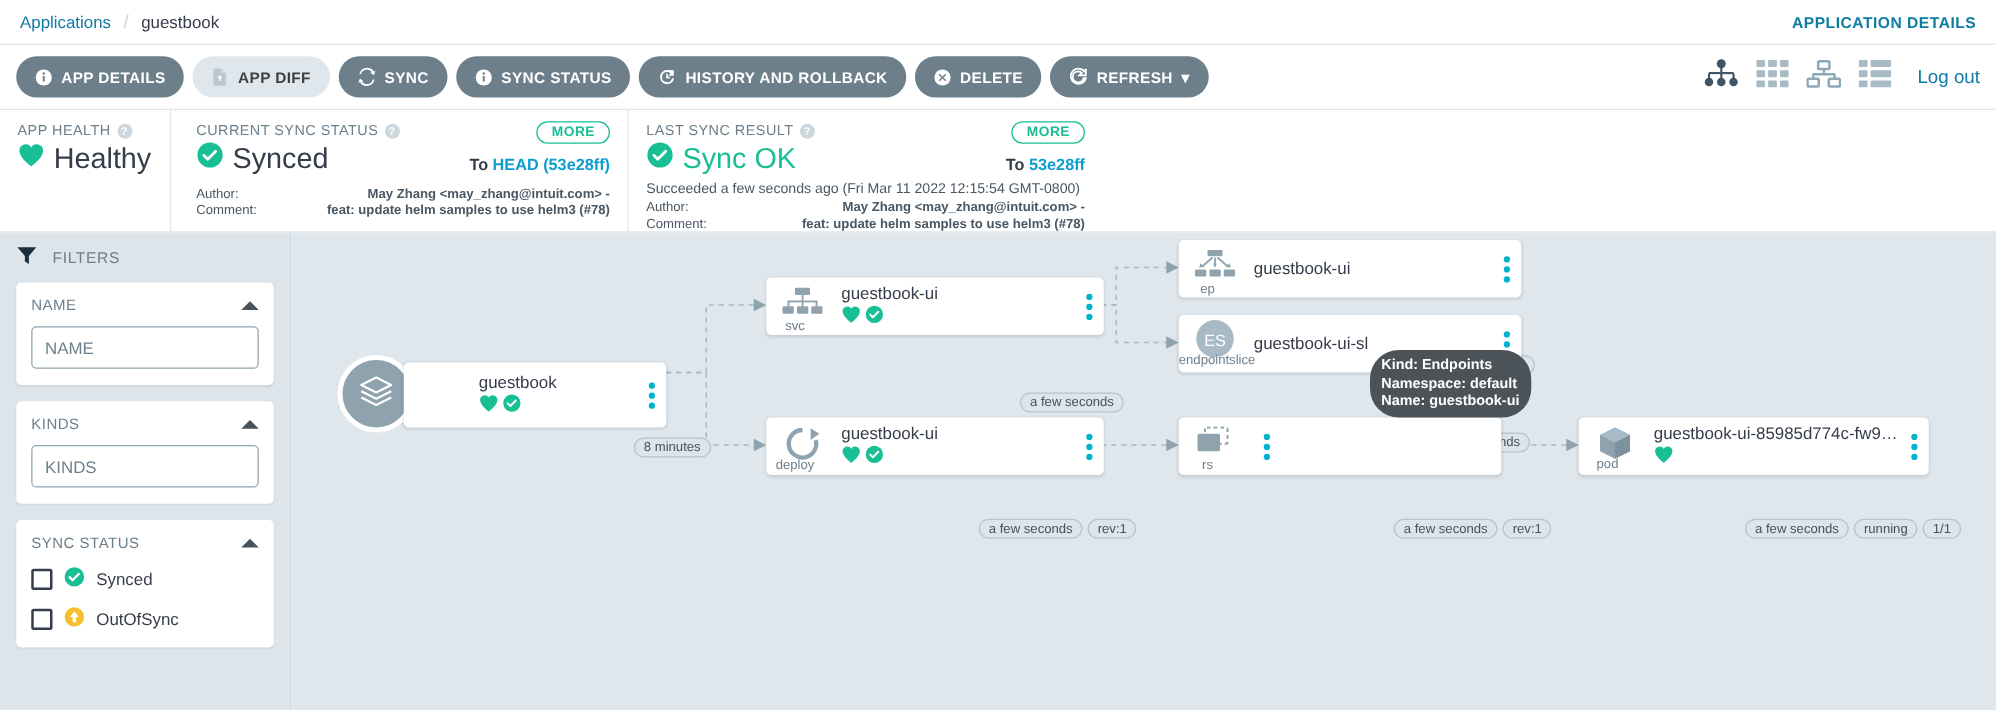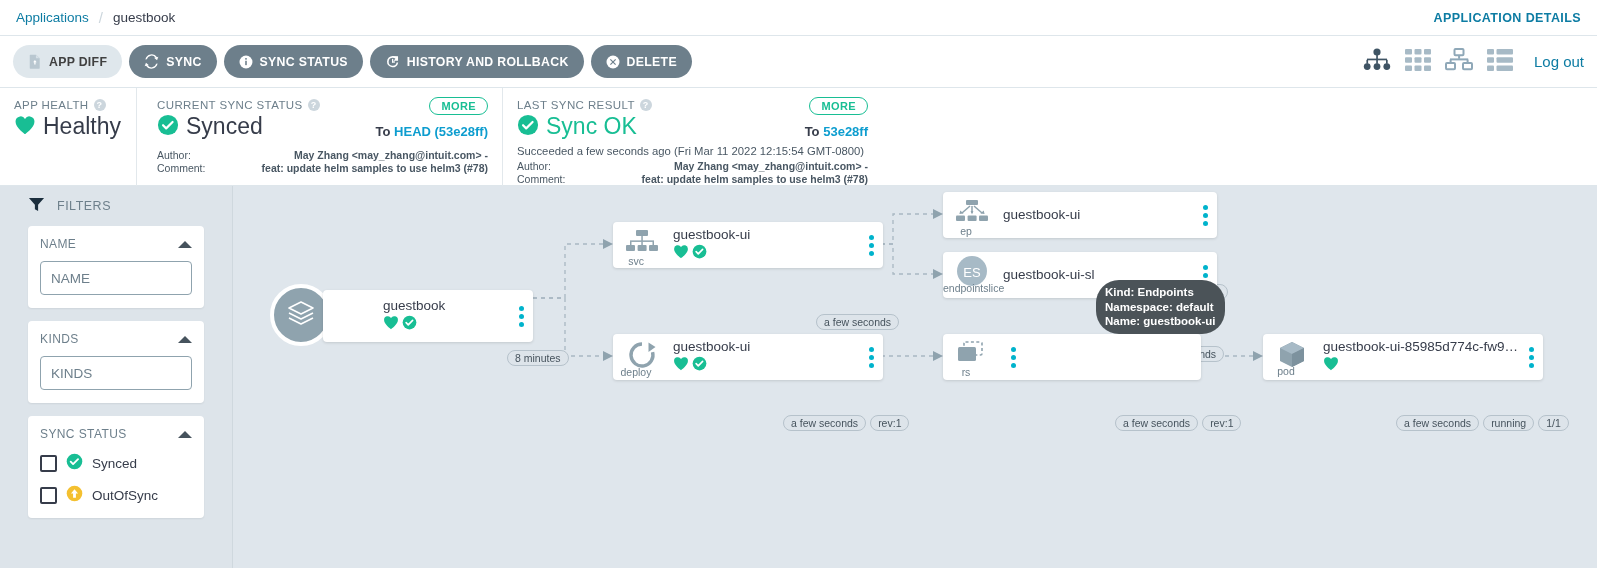--- a/index.html
+++ b/index.html
@@ -75,21 +75,21 @@
   .meta-row { display: flex; line-height: 13px; }
   .meta-k { width: 60px; flex: none; color: #495763; }
   .meta-v { flex: 1; text-align: right; font-weight: bold; }
   .succeeded {
     font-size: 11.3px; color: #495763; margin-top: 5px; white-space: nowrap;
   }
   
   .bodywrap { display: flex; height: 382px; }
   .filters {
     width: 233px; flex: none; background: #dde4ea;
-    border-right: 1px solid #cfd8de; padding: 0 28px; overflow: hidden;
+    border-right: 1px solid #cfd8de; padding: 0 13px; overflow: hidden;
   }
   .filters-head {
     display: flex; align-items: center; gap: 12px; height: 40px;
     font-size: 12.5px; color: #6d7f8b; letter-spacing: .5px;
   }
   .fcard {
     background: #fff; border-radius: 4px; padding: 11px 12px 13px 12px;
     margin-bottom: 13px; box-shadow: 0 1px 2px rgba(0,0,0,.07);
   }
   .fcard-head {
@@ -151,20 +151,30 @@
 <div class="topbar">
   <span class="crumb-link">Applications</span>
   <span class="crumb-sep">/</span>
   <span class="crumb-cur">guestbook</span>
   <span class="topbar-spacer"></span>
   <span class="app-details-label">APPLICATION DETAILS</span>
 </div>
 
 <div class="toolbar">
 
+  <button class="tbtn">
+    <span>
+      <svg width="14" height="14" viewBox="0 0 16 16">
+          <circle cx="8" cy="8" r="7.4" fill="#fff"></circle>
+          <rect x="7.1" y="6.6" width="1.8" height="5" fill="#6d7f8b"></rect>
+          <circle cx="8" cy="4.4" r="1.1" fill="#6d7f8b"></circle>
+        </svg>
+    </span>
+    <span>APP DETAILS</span>
+  </button>
 
   <button class="tbtn disabled">
     <span>
       <svg width="14" height="15" viewBox="0 0 14 16">
           <path d="M2 .8h6.2L12 4.6V15a.6.6 0 0 1-.6.6H2a.6.6 0 0 1-.6-.6V1.4A.6.6 0 0 1 2 .8z" fill="#b9c7d0"></path>
           <path d="M8 .9v3.7h3.8z" fill="#d6e0e6"></path>
           <path d="M6.9 6.3l1.9 2.6H7.6v2.4h-1.4V8.9H5z" fill="#fff"></path>
         </svg>
     </span>
     <span>APP DIFF</span>
@@ -206,20 +216,29 @@
     <span>
       <svg width="14" height="14" viewBox="0 0 16 16">
           <circle cx="8" cy="8" r="7.4" fill="#fff"></circle>
           <path d="M5.4 4.6l6 6-.9.9-6-6z" fill="#6d7f8b"></path>
           <path d="M10.6 4.6l.9.9-6 6-.9-.9z" fill="#6d7f8b"></path>
         </svg>
     </span>
     <span>DELETE</span>
   </button>
 
+  <button class="tbtn">
+    <span>
+      <svg width="15" height="15" viewBox="0 0 16 16">
+          <path d="M13.4 3.4A6.5 6.5 0 1 0 14.6 9h-1.9A4.7 4.7 0 1 1 8 3.3a4.6 4.6 0 0 1 3.2 1.3L9 6.8h5.6V1.2z" fill="none" stroke="#fff" stroke-width="1.5"></path>
+        </svg>
+    </span>
+    <span>REFRESH</span>
+    <span>▾</span>
+  </button>
 
   <span class="toolbar-spacer"></span>
 
   <div class="viewicons">
     <span class="vicon">
       <svg width="28" height="24" viewBox="0 0 28 24">
           <circle cx="14" cy="4" r="3.6" fill="#3f5464"></circle>
           <rect x="4" y="10.6" width="20" height="1.7" fill="#3f5464"></rect>
           <rect x="13.2" y="7" width="1.7" height="4" fill="#3f5464"></rect>
           <rect x="3.4" y="11.8" width="1.7" height="4" fill="#3f5464"></rect>

